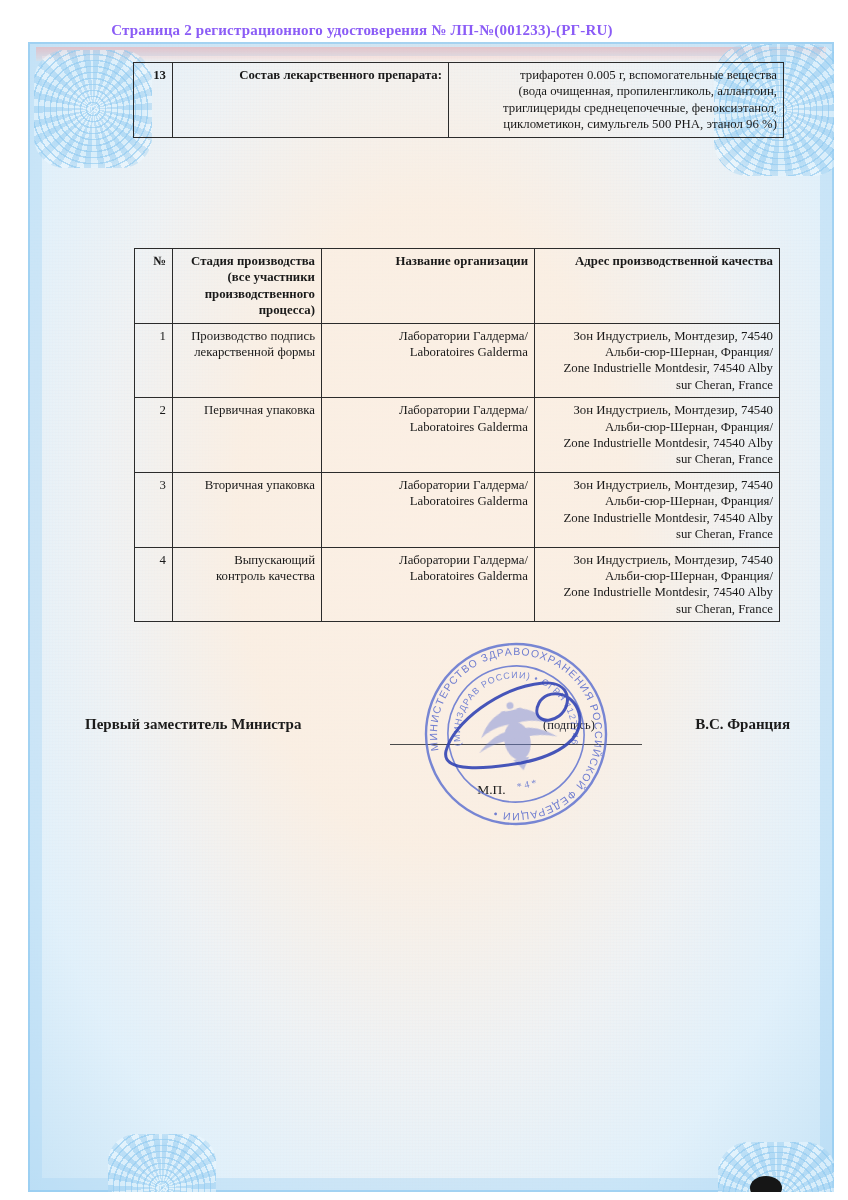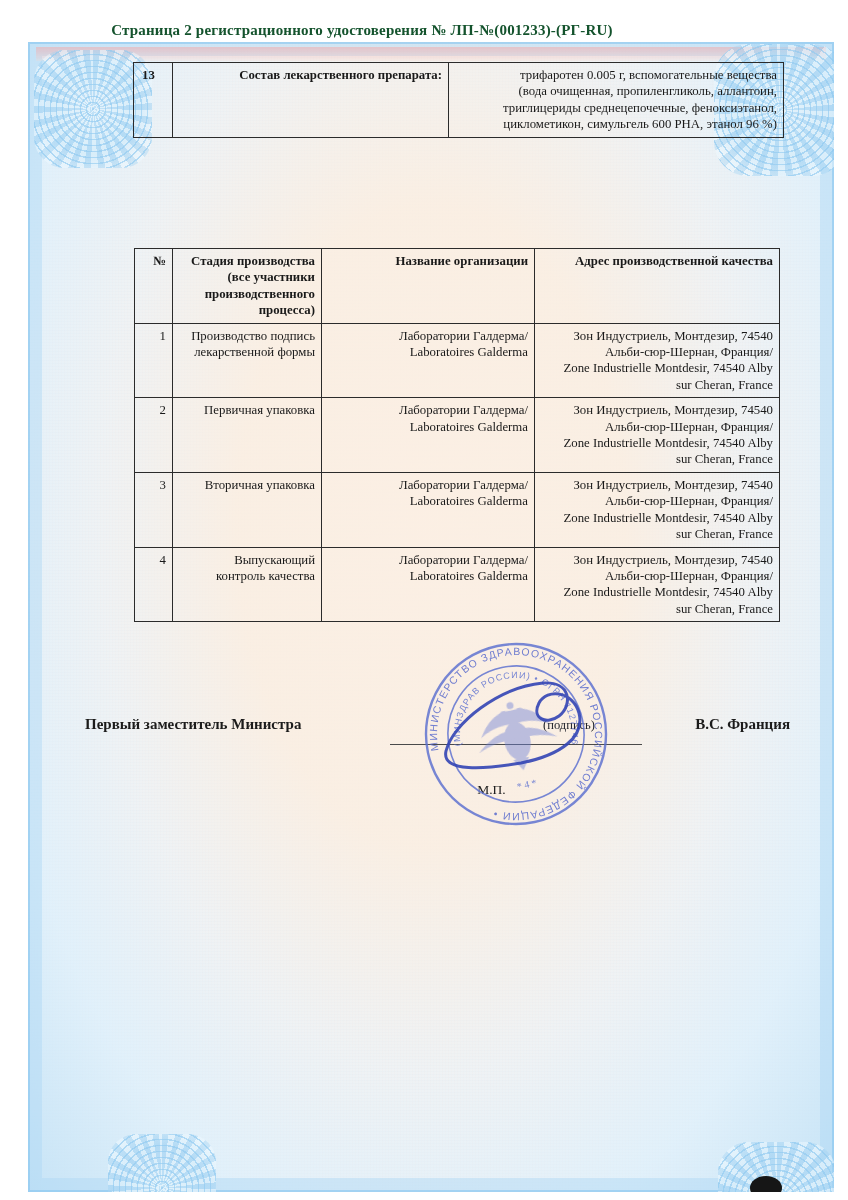--- a/index.html
+++ b/index.html
@@ -3,21 +3,21 @@
 <meta charset="utf-8">
 <style>
   html,body{margin:0;padding:0;}
   body{
     width:848px;height:1200px;position:relative;background:#ffffff;
     font-family:"Liberation Serif","DejaVu Serif",serif;color:#1b1b1b;
     overflow:hidden;
   }
   .doc-header{
     position:absolute;top:22px;left:0;width:724px;text-align:center;
-    font-size:15px;font-weight:600;letter-spacing:.2px;color:#14532d;
+    font-size:15px;font-weight:600;letter-spacing:.2px;color:#8b5cf6;
     z-index:5;
   }
   
   .page{
     position:absolute;left:28px;top:42px;width:806px;height:1150px;
     overflow:hidden;
     background:
       radial-gradient(ellipse at 50% 42%,
         rgba(252,239,227,.97) 0%, rgba(252,238,224,.88) 34%,
         rgba(243,240,238,.55) 58%, rgba(222,239,250,.75) 78%,
@@ -48,21 +48,21 @@
     position:absolute;left:722px;bottom:-8px;width:32px;height:24px;border-radius:50%;
     background:#161616;
   }
   
   table{border-collapse:collapse;table-layout:fixed;background:transparent;}
   td,th{
     border:1.5px solid #2b2b2b;vertical-align:top;text-align:right;
     padding:4px 6px;font-size:12.8px;line-height:16.4px;color:#191919;
   }
   .info-table{position:absolute;left:105px;top:20px;width:650px;}
-  .info-table .num-cell{text-align:left;padding-left:8px;font-weight:700;margin-top:16px;}
+  .info-table .num-cell{text-align:right;padding-left:8px;font-weight:700;margin-top:16px;}
   .info-table .label-cell{font-weight:700;}
   .info-table .center-val{text-align:center;}
   .m-table{position:absolute;left:106px;top:206px;width:645px;}
   .m-table th{font-weight:700;}
   .prewrap{white-space:pre-line;}
   .section-note{
     position:absolute;left:35px;top:150px;width:740px;text-align:center;
     font-size:13.4px;line-height:17.5px;color:#1d1d1d;white-space:pre-line;
   }
   
@@ -91,21 +91,21 @@
         <col style="width:276px">
         <col style="width:335px">
       </colgroup>
     <tbody>
         <tr>
       <td class="num-cell">13</td>
       <td class="label-cell">Состав лекарственного препарата:</td>
       <td class="prewrap">трифаротен 0.005 г, вспомогательные вещества
 (вода очищенная, пропиленгликоль, аллантоин,
 триглицериды среднецепочечные, феноксиэтанол,
-циклометикон, симульгель 600 PHA, этанол 96 %)</td>
+циклометикон, симульгель 500 PHA, этанол 96 %)</td>
     </tr>
   </tbody>
     </table>
 
 
   <table class="m-table">
     <colgroup>
         <col style="width:38px">
         <col style="width:149px">
         <col style="width:213px">

